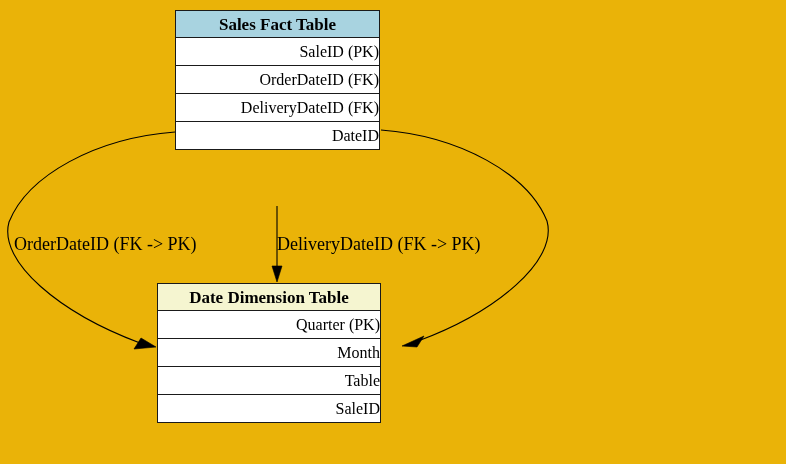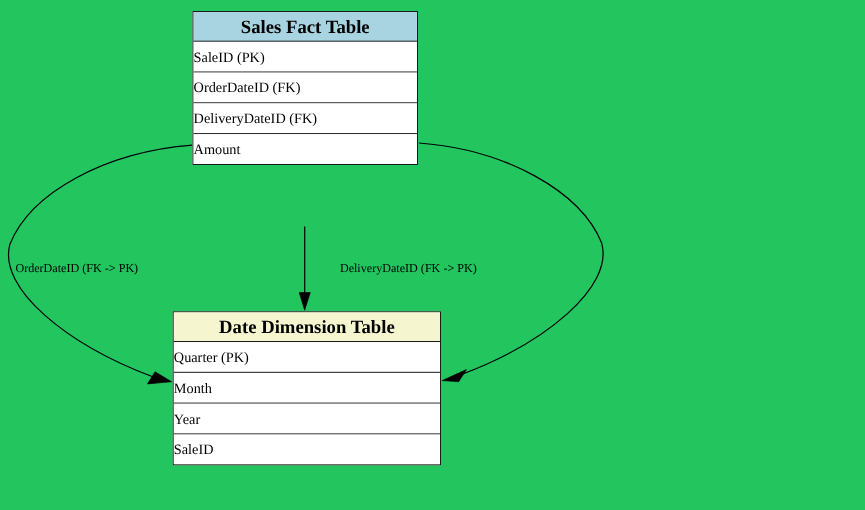--- a/index.html
+++ b/index.html
@@ -4,21 +4,21 @@
 <style>
   html, body {
     margin: 0;
     padding: 0;
     background: #ffffff;
   }
   #canvas {
     position: relative;
     width: 786px;
     height: 464px;
-    background: #22c55e;
+    background: #eab308;
     overflow: hidden;
     font-family: "Liberation Serif", "DejaVu Serif", serif;
   }
   svg.edges {
     position: absolute;
     left: 0;
     top: 0;
     width: 786px;
     height: 464px;
     overflow: visible;
@@ -44,53 +44,53 @@
     font-size: 17px;
     text-align: center;
     line-height: 27px;
     height: 27px;
     border-bottom: 1.4px solid #1a1a1a;
     color: #000000;
     box-sizing: border-box;
     white-space: nowrap;
   }
   .node-row {
-    font-size: 13px;
-    text-align: left;
+    font-size: 16px;
+    text-align: right;
     line-height: 27px;
     height: 28px;
     border-bottom: 1.2px solid #1a1a1a;
     color: #000000;
     box-sizing: border-box;
     white-space: nowrap;
     background: #ffffff;
   }
   .node-row.last {
     border-bottom: none;
     height: 27px;
   }
   #fact-table {
     left: 175px;
     top: 10px;
     width: 205px;
   }
   #date-table {
     left: 157px;
     top: 283px;
-    width: 244px;
+    width: 224px;
   }
   .edge-label {
     position: absolute;
-    font-size: 11px;
+    font-size: 18px;
     color: #000000;
     white-space: nowrap;
     line-height: 18px;
   }
   #label-order    { left: 14px;  top: 235px; }
-  #label-delivery { left: 277px; top: 235px; padding-left: 32px; }
+  #label-delivery { left: 277px; top: 235px; }
   #label-billing  { left: 543px; top: 235px; }
 </style>
 </head>
 <body>
 
 <div id="canvas">
 
   <svg class="edges" viewBox="0 0 786 464">
     <g>
       <path class="edge-path" d="M 175,132 C 96,138 28,175 9,222 C -2,262 60,313 140,343"></path>
@@ -106,27 +106,27 @@
       <path class="edge-path" d="M 381,130 C 460,136 528,174 547,221 C 558,261 496,312 418,341"></path>
       <polygon class="arrow-head" points="402,346 424,336 417,347"></polygon>
     </g>
   </svg>
 
   <div class="table-node" id="fact-table">
     <div class="node-header" style="background:#a8d3e0;">Sales Fact Table</div>
     <div class="node-row">SaleID (PK)</div>
     <div class="node-row">OrderDateID (FK)</div>
     <div class="node-row">DeliveryDateID (FK)</div>
-    <div class="node-row last">Amount</div>
+    <div class="node-row last">DateID</div>
   </div>
 
   <div class="table-node" id="date-table">
     <div class="node-header" style="background:#f5f5d0;">Date Dimension Table</div>
     <div class="node-row">Quarter (PK)</div>
     <div class="node-row">Month</div>
-    <div class="node-row">Year</div>
+    <div class="node-row">Table</div>
     <div class="node-row last">SaleID</div>
   </div>
 
   <div class="edge-label" id="label-order">OrderDateID (FK -&gt; PK)</div>
   <div class="edge-label" id="label-delivery">DeliveryDateID (FK -&gt; PK)</div>
 
 </div>
 
 </body></html>

